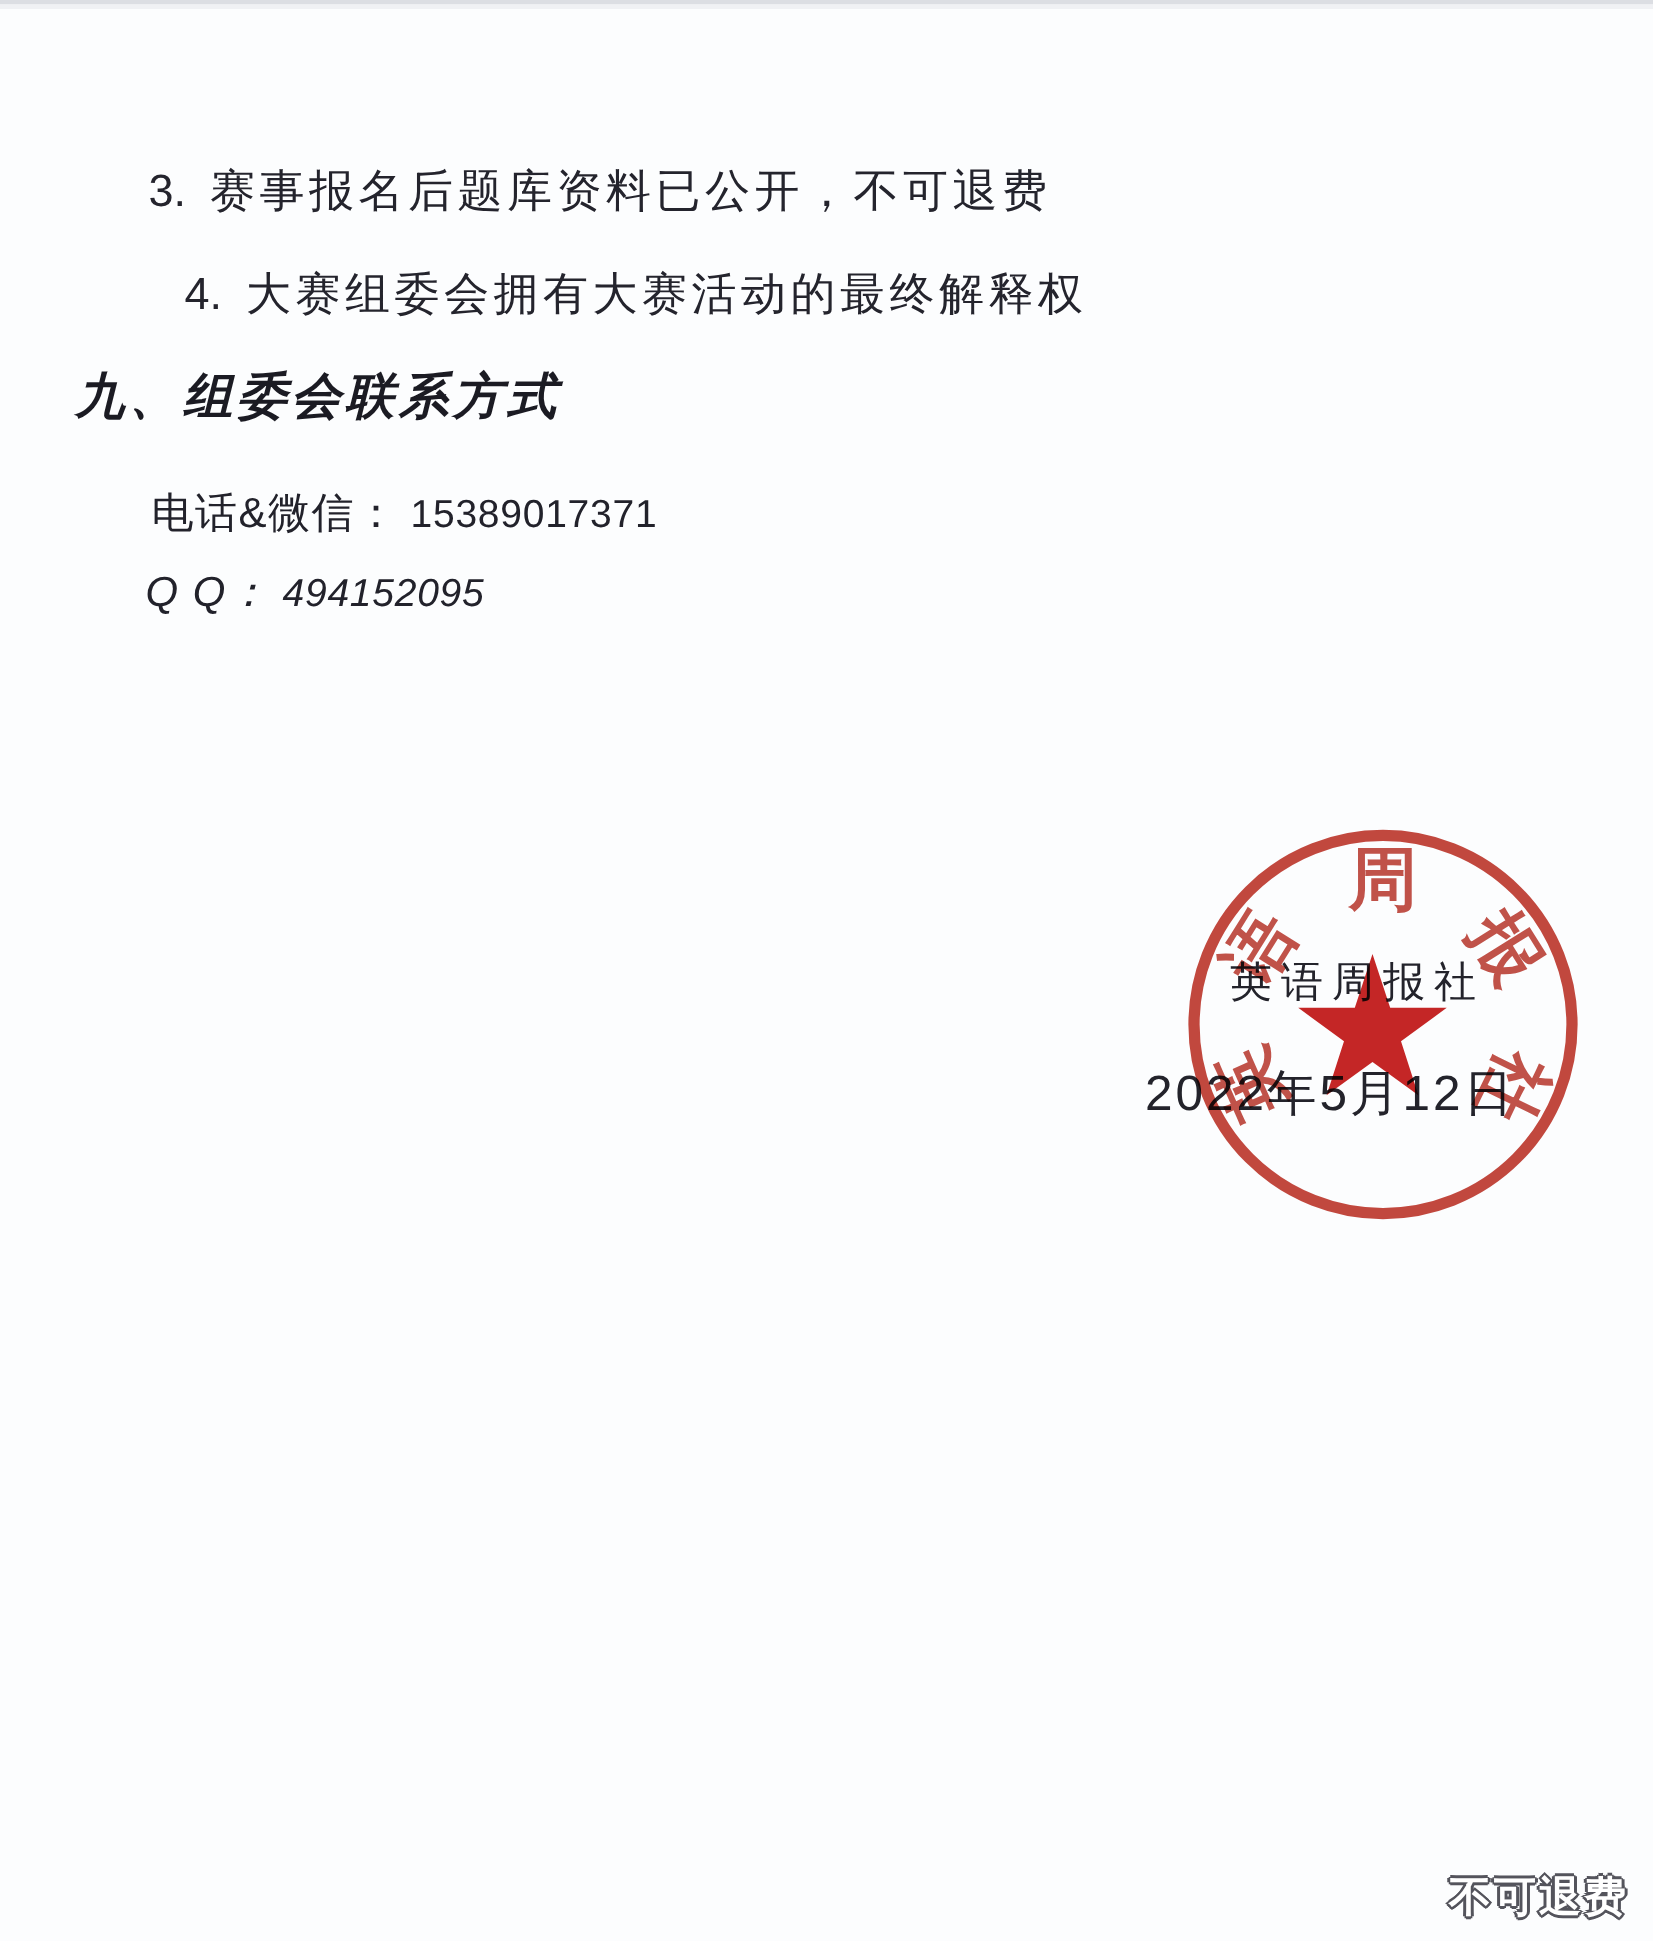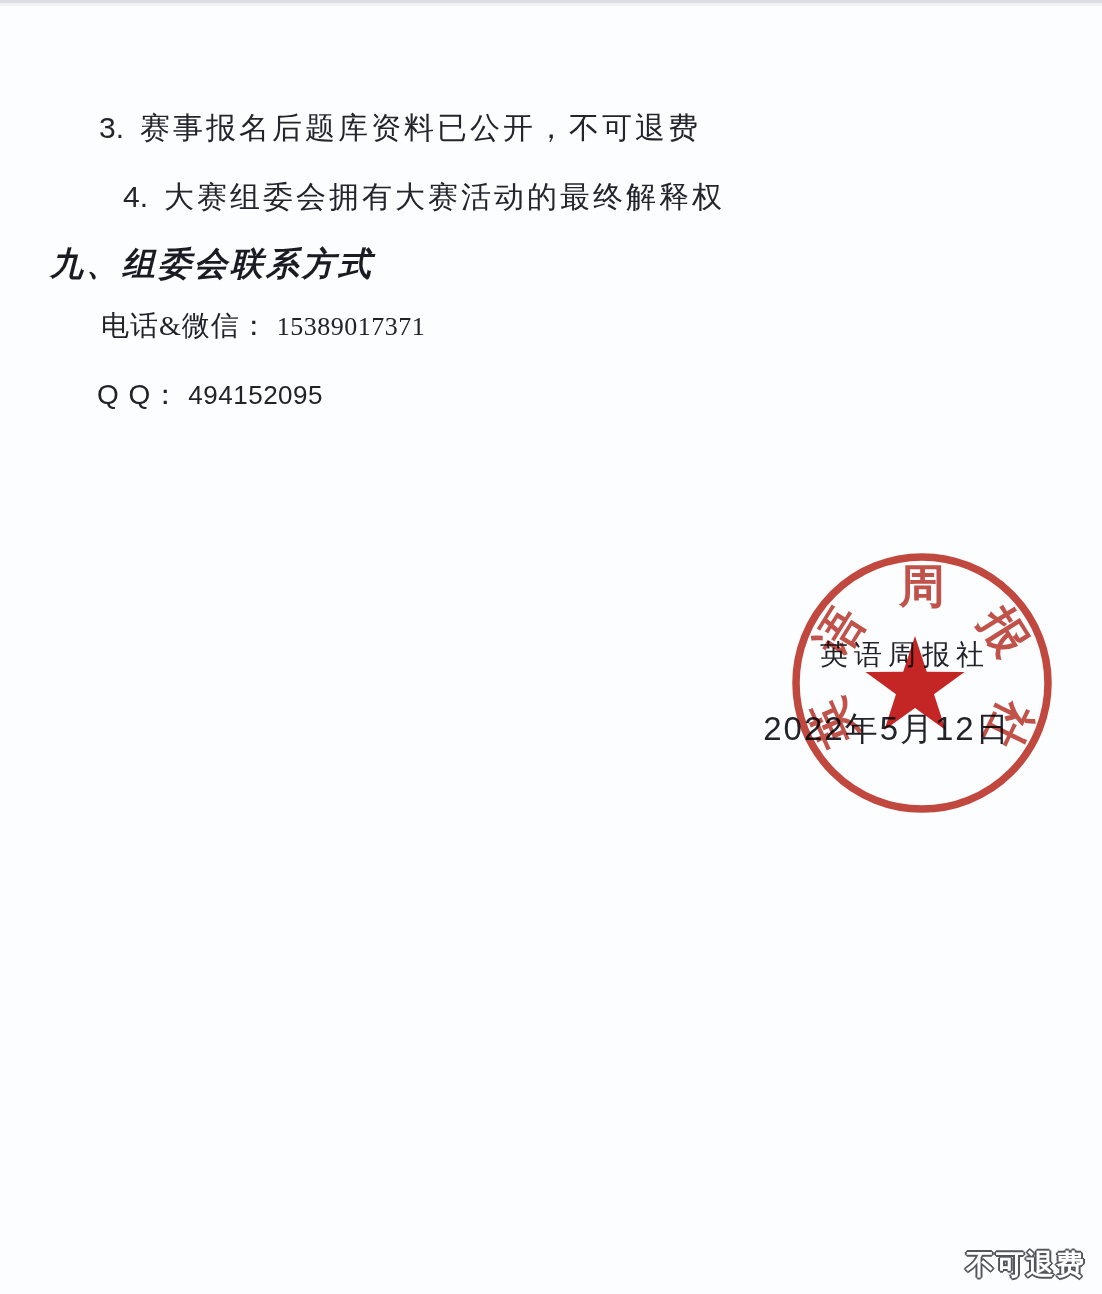--- a/index.html
+++ b/index.html
@@ -99,25 +99,25 @@
   <div class="doc-line" style="left:99px;top:111px;">
     <span class="num">3.</span><span>赛事报名后题库资料已公开，不可退费</span>
   </div>
 
   <div class="doc-line" style="left:99px;top:180px;margin-left:24px;">
     <span class="num">4.</span><span>大赛组委会拥有大赛活动的最终解释权</span>
   </div>
 
   <h2 class="heading" style="left:50px;top:245px;font-style:italic;">九、组委会联系方式</h2>
 
-  <div class="contact-line" style="left:101px;top:309px;font-family:Liberation Serif, serif;">
+  <div class="contact-line" style="left:101px;top:325px;">
     <span>电话&amp;微信：</span><span class="value">15389017371</span>
   </div>
 
-  <div class="contact-line" style="left:97px;top:378px;">
+  <div class="contact-line" style="left:97px;top:378px;font-style:italic;">
     <span>Q Q：</span><span class="value">494152095</span>
   </div>
 
   <svg class="stamp" viewBox="0 0 330 285">
 
     <polygon points="175,93 186.8,128.8 224.5,128.9 194,151.2 205.6,187.1 175,165 144.4,187.1 156,151.2 125.5,128.9 163.2,128.8" fill="#c41a1a" fill-opacity="0.95" style="mix-blend-mode:multiply"></polygon>
 
     <text class="stamp-black" x="165" y="121" text-anchor="middle" font-size="28" letter-spacing="6">英语周报社</text>
 
     <text class="stamp-black" x="147" y="197" text-anchor="middle" font-size="33" letter-spacing="2">2022年5月12日</text>

